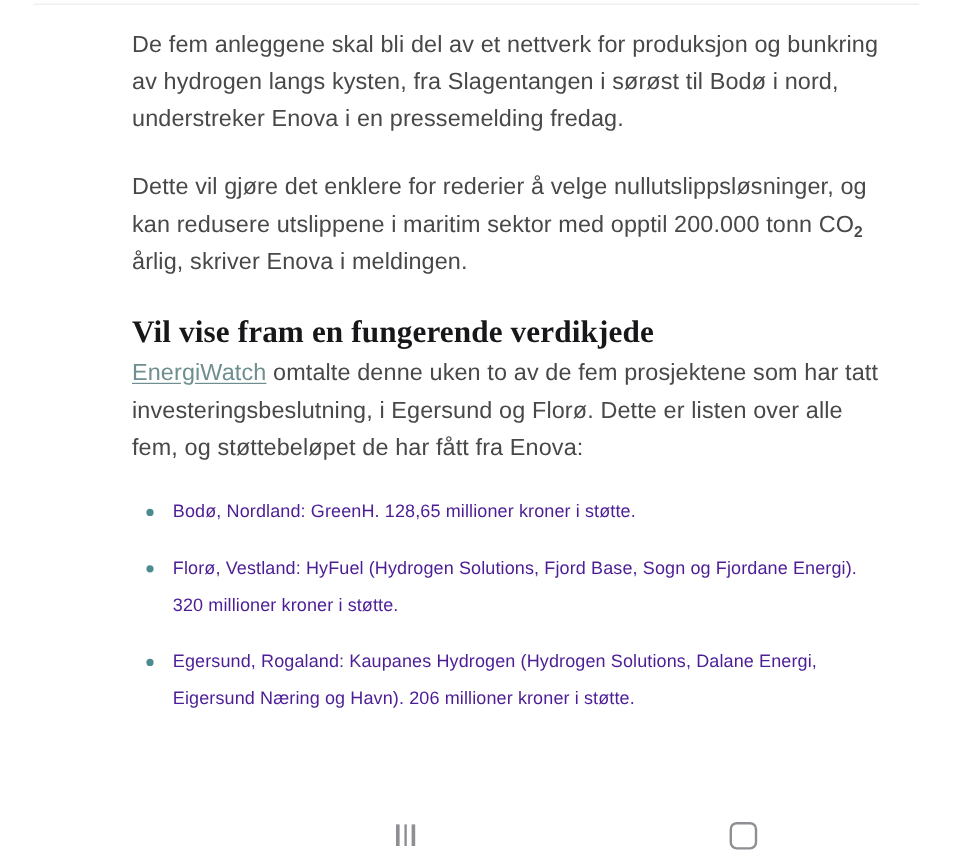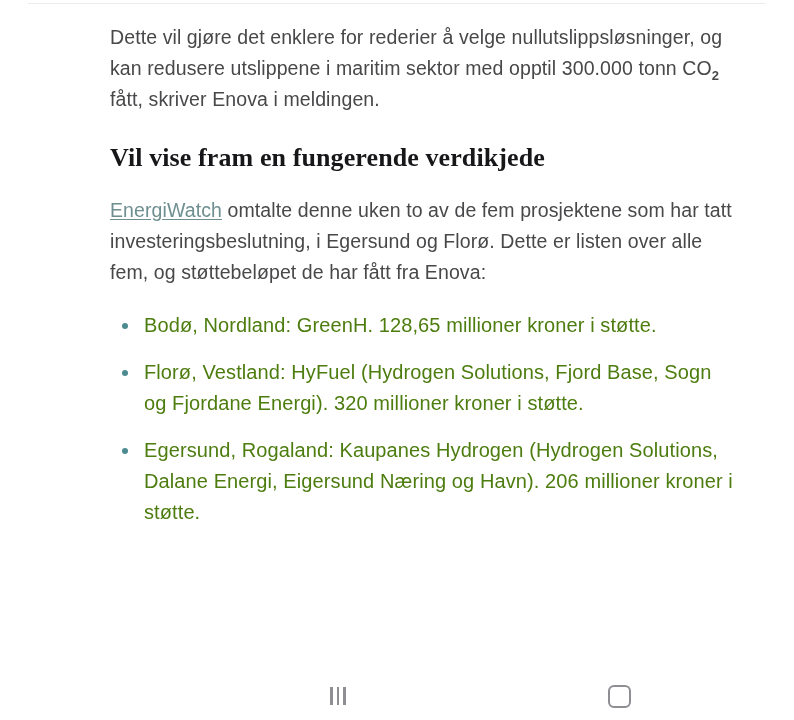--- a/index.html
+++ b/index.html
@@ -50,21 +50,21 @@
     vertical-align: sub;
     line-height: 0;
   }
 
   #section-heading {
     font-family: "Liberation Serif", serif;
     color: #17171a;
     font-size: 26px;
     line-height: 34px;
     font-weight: 600;
-    margin: 8px 0 20px 0;
+    margin: 8px 0 2px 0;
     letter-spacing: 0.1px;
   }
 
   #intro-para {
     margin-bottom: 22px;
   }
 
   #energiwatch-link {
     color: #6e8e90;
     text-decoration: underline;
@@ -72,22 +72,22 @@
   }
 
   #project-list {
     list-style: none;
     margin: 16px 0 0 0;
     padding: 0;
   }
 
   #project-list li {
     position: relative;
-    color: #4d7c0f;
-    font-size: 20px;
+    color: #4c1d95;
+    font-size: 15px;
     line-height: 31px;
     margin-bottom: 16px;
     padding-left: 34px;
     letter-spacing: 0.1px;
     max-width: 640px;
   }
 
   #project-list li .dot {
     position: absolute;
     left: 12px;
@@ -135,22 +135,23 @@
     cursor: pointer;
   }
 </style>
 </head>
 <body>
 
 <div id="top-divider"></div>
 
 <div id="article">
 
+  <p class="para">De fem anleggene skal bli del av et nettverk for produksjon og bunkring av hydrogen langs kysten, fra Slagentangen i sørøst til Bodø i nord, understreker Enova i en pressemelding fredag.</p>
 
-  <p class="para"><span>Dette vil gjøre det enklere for rederier å velge nullutslippsløsninger, og kan redusere utslippene i maritim sektor med opptil 300.000 tonn CO</span><sub>2</sub><span> fått, skriver Enova i meldingen.</span></p>
+  <p class="para"><span>Dette vil gjøre det enklere for rederier å velge nullutslippsløsninger, og kan redusere utslippene i maritim sektor med opptil 200.000 tonn CO</span><sub>2</sub><span> årlig, skriver Enova i meldingen.</span></p>
 
   <h2 id="section-heading">Vil vise fram en fungerende verdikjede</h2>
 
   <p class="para" id="intro-para"><a href="#" id="energiwatch-link">EnergiWatch</a><span> omtalte denne uken to av de fem prosjektene som har tatt investeringsbeslutning, i Egersund og Florø. Dette er listen over alle fem, og støttebeløpet de har fått fra Enova:</span></p>
 
   <ul id="project-list">
     <li><span class="dot"></span><span>Bodø, Nordland: GreenH. 128,65 millioner kroner i støtte.</span></li>
     <li><span class="dot"></span><span>Florø, Vestland: HyFuel (Hydrogen Solutions, Fjord Base, Sogn og Fjordane Energi). 320 millioner kroner i støtte.</span></li>
     <li><span class="dot"></span><span>Egersund, Rogaland: Kaupanes Hydrogen (Hydrogen Solutions, Dalane Energi, Eigersund Næring og Havn). 206 millioner kroner i støtte.</span></li>
 

